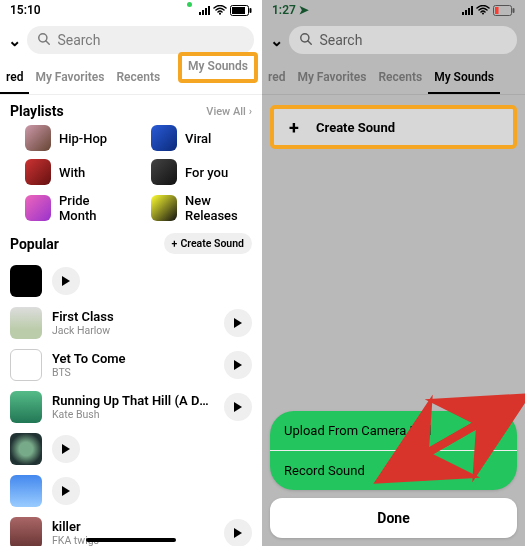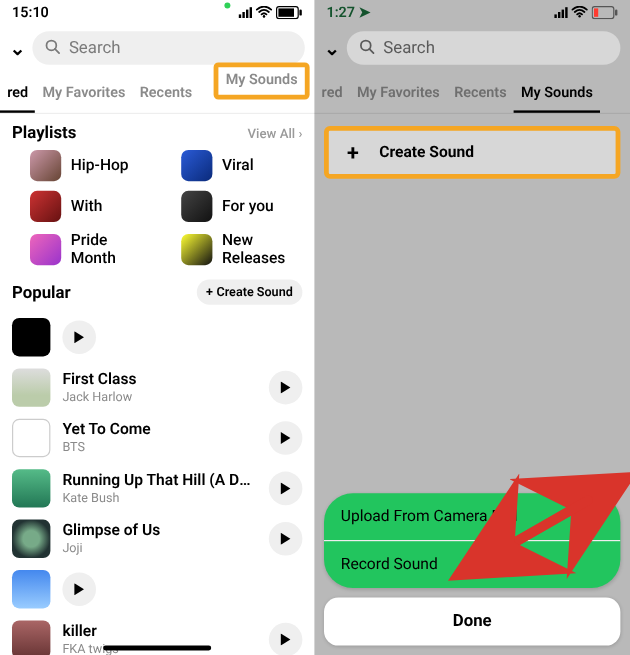--- a/index.html
+++ b/index.html
@@ -221,24 +221,20 @@
           <div class="artist">Kate Bush</div>
         </div>
       <span class="play">
           <svg viewBox="0 0 10 10">
             <path d="M1 0 L9 5 L1 10 Z" fill="#000"></path>
           </svg>
         </span>
     </div>
     <div class="song">
       <span class="cover c5"></span>
-      <div class="meta">
-          <div class="title">Glimpse of Us</div>
-          <div class="artist">Joji</div>
-        </div>
       <span class="play">
           <svg viewBox="0 0 10 10">
             <path d="M1 0 L9 5 L1 10 Z" fill="#000"></path>
           </svg>
         </span>
     </div>
     <div class="song">
       <span class="cover c6"></span>
       <span class="play">
           <svg viewBox="0 0 10 10">

